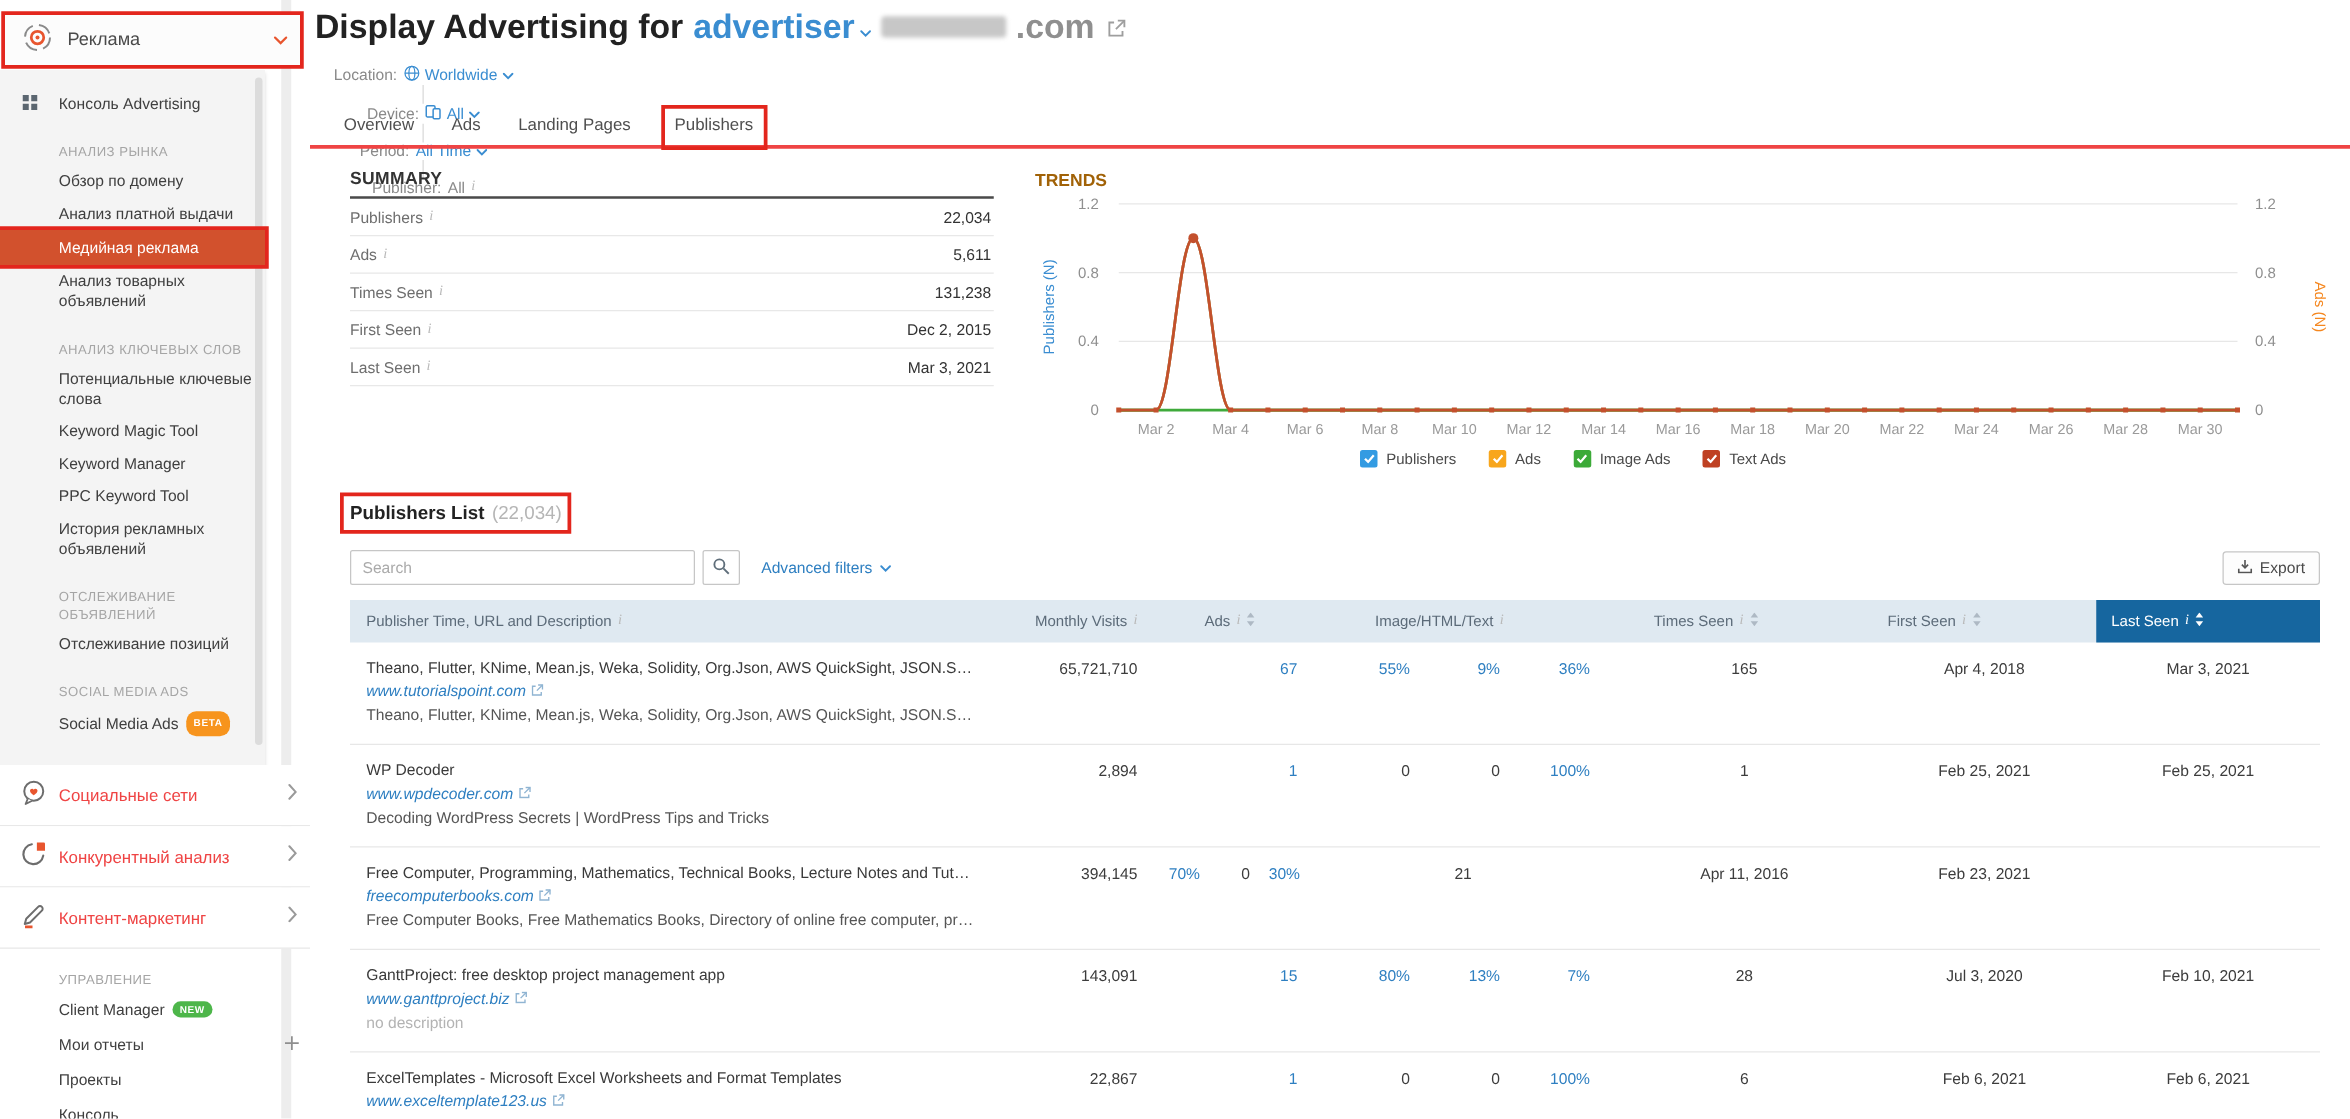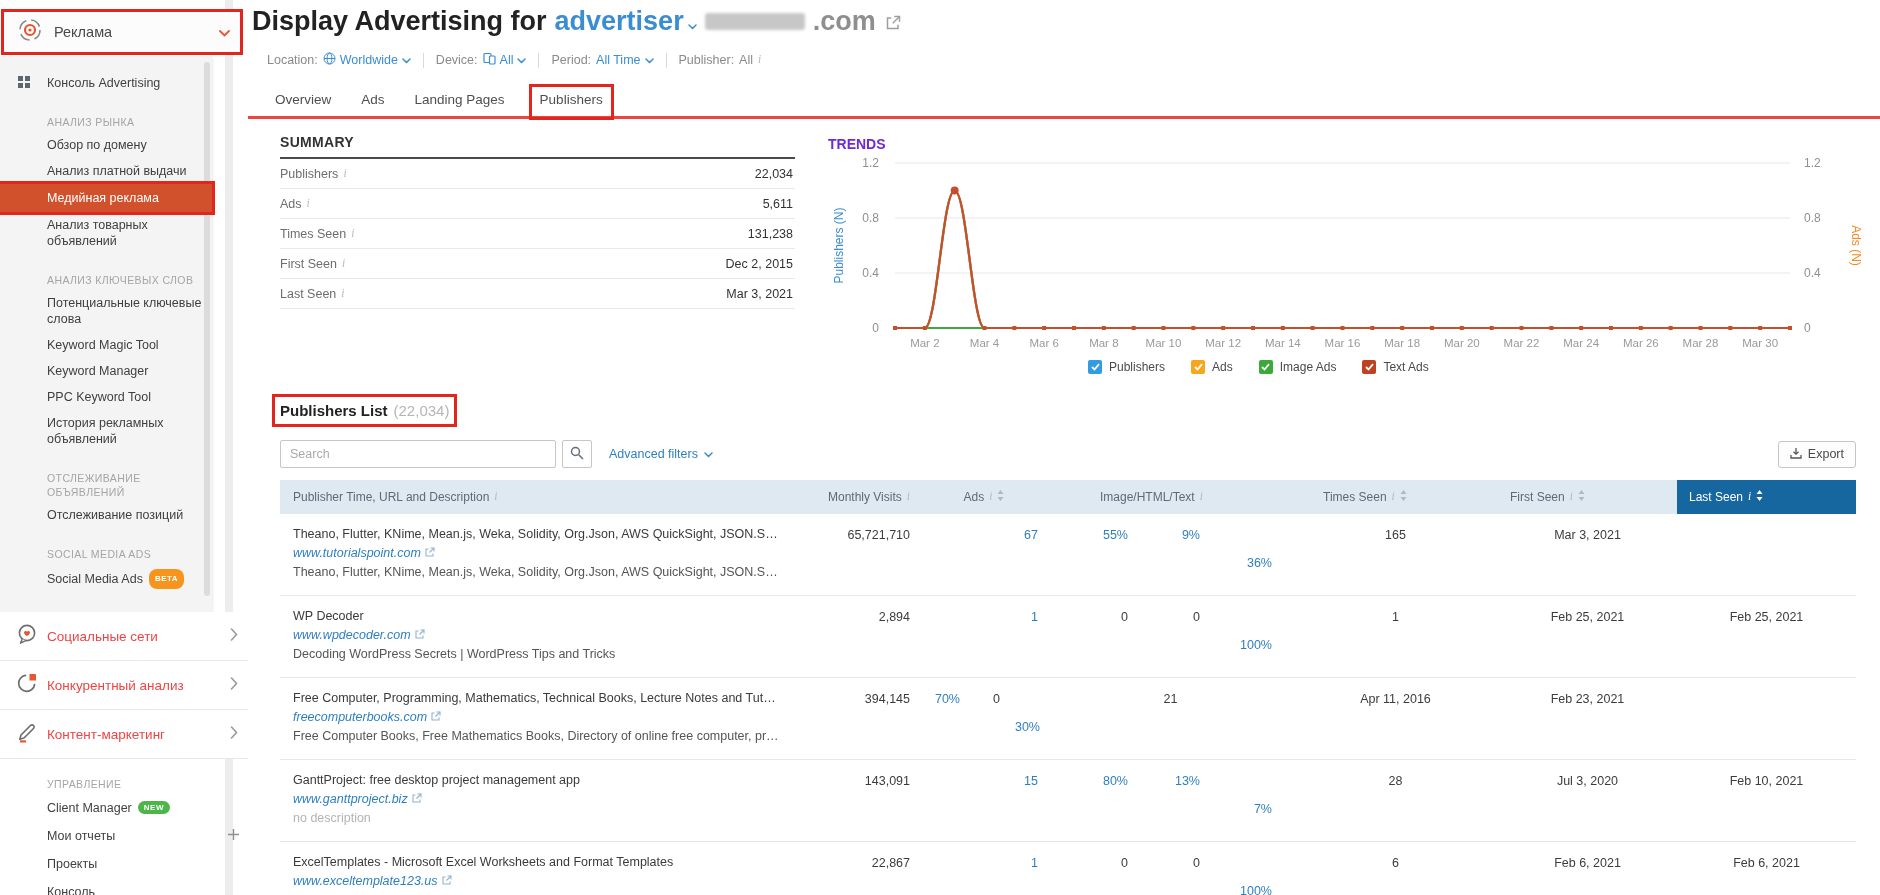--- a/index.html
+++ b/index.html
@@ -40,21 +40,21 @@
 
   
   #main { position:absolute; left:248px; top:0; width:1632px; height:895px; background:#fff; }
   h1.page-title { position:absolute; left:4px; top:6px; font-size:27px; font-weight:bold; color:#222;
                   display:flex; align-items:center; gap:8px; white-space:nowrap; }
   h1 .adv { color:#3a8dd1; cursor:pointer; display:flex; align-items:center; gap:4px; }
   .domain-blur { display:inline-block; width:100px; height:17px; background:#c7c7c7; border-radius:3px; filter:blur(1.5px); }
   .domain-suffix { color:#8f8f8f; }
   .h1-ext { color:#9e9e9e; margin-left:2px; }
 
-  .filters { position:absolute; left:19px; top:52px; display:flex; align-items:center; font-size:12.5px; }
+  .filters { position:absolute; left:19px; top:52px; display:flex; align-items:center; font-size:12.5px;flex-direction:column; }
   .fitem { display:flex; align-items:center; gap:5px; }
   .flabel { color:#8a8a8a; }
   .fvalue { color:#3a8dd1; cursor:pointer; display:flex; align-items:center; gap:4px; }
   .fvalue.plain { color:#8a8a8a; cursor:default; }
   .fsep { width:1px; height:15px; background:#d9d9d9; margin:0 12px; }
 
   .tabbar { position:absolute; left:0; right:0; top:88px; height:31px; border-bottom:3px solid #ef4444;
             padding-left:25px; display:flex; gap:26px; }
   .tab { font-size:13.5px; color:#4f4f4f; padding:4px 2px; cursor:pointer; }
   .tab.annotated { outline:3px solid #e3261d; outline-offset:1px; padding:4px 7px; }
@@ -63,21 +63,21 @@
   #summary { position:absolute; left:32px; top:134px; width:515px; }
   #summary .sec-title { font-size:14px; font-weight:bold; color:#333; letter-spacing:.3px;
                         padding-bottom:7px; border-bottom:2px solid #4a4a4a; }
   .sum-row { display:flex; justify-content:space-between; align-items:center; padding:8px 2px 7px 0;
              border-bottom:1px solid #e8e8e8; font-size:12.5px; }
   .sum-label { color:#6e6e6e; display:flex; gap:5px; align-items:center; }
   .sum-value { color:#333; }
 
   
   #trends { position:absolute; left:432px; top:134px; width:1200px; height:260px; }
-  #trends .sec-title { position:absolute; left:148px; top:2px; font-size:14px; font-weight:bold; color:#6d28d9; }
+  #trends .sec-title { position:absolute; left:148px; top:2px; font-size:14px; font-weight:bold; color:#a16207; }
   #trends svg.chart { position:absolute; left:0; top:0; }
   .legend { position:absolute; left:408px; top:226px; display:flex; gap:26px; align-items:center; }
   .leg-item { display:flex; align-items:center; gap:7px; font-size:12px; color:#4a4a4a; cursor:pointer; }
   .leg-box { width:14px; height:14px; border-radius:2px; display:flex; align-items:center; justify-content:center; }
 
   
   #plist { position:absolute; left:0; right:0; top:392px; }
   .plist-title { position:absolute; left:32px; top:10px; font-size:15px; font-weight:bold; color:#222;
                  outline:3px solid #e3261d; outline-offset:5px; }
   .plist-title .cnt { font-weight:normal; color:#b5b5b5; margin-left:6px; }
@@ -112,21 +112,21 @@
   .row-url { margin-top:5px; display:flex; align-items:center; gap:4px;font-style:italic; }
   .row-url a { color:#2e7fc1; text-decoration:none; font-size:12.5px; }
   .row-url .ext { color:#8fb4d2; }
   .row-desc { margin-top:5px; color:#555; white-space:nowrap; overflow:hidden; text-overflow:ellipsis; }
   .row-desc.nodesc { color:#b3b3b3; }
   .num { font-size:12.5px; color:#3c3c3c; }
   .c-mv  { text-align:right; padding:14px 10px 0 0; }
   .c-ads { text-align:right; padding:14px 10px 0 0; }
   .c-iht { display:flex; padding-top:14px; }
   .c-iht span { display:inline-block; text-align:right; padding-right:8px; }
-  .c-iht .s1 { width:88px; } .c-iht .s2 { width:72px; } .c-iht .s3 { width:72px;margin-top:28px; }
+  .c-iht .s1 { width:88px; } .c-iht .s2 { width:72px; } .c-iht .s3 { width:72px; }
   .c-ts, .c-fs, .c-ls { text-align:center; padding-top:14px; }
   .blue { color:#2e7fc1; cursor:pointer; }
 
   .info { font-family:"Liberation Serif", serif; font-style:italic; font-size:11.5px; color:#b9b9b9; line-height:1; }
   .sel-none { user-select:none; }
 </style>
 </head>
 <body>
 
 <div id="app">
@@ -525,20 +525,21 @@
                 <div class="row-desc">Theano, Flutter, KNime, Mean.js, Weka, Solidity, Org.Json, AWS QuickSight, JSON.Simpl...</div>
               </div>
               <div class="c-mv num">65,721,710</div>
               <div class="c-ads num blue">67</div>
               <div class="c-iht num">
                 <span class="s1 blue">55%</span>
                 <span class="s2 blue">9%</span>
                 <span class="s3 blue">36%</span>
               </div>
               <div class="c-ts num">165</div>
+              <div class="c-fs num">Apr 4, 2018</div>
               <div class="c-ls num">Mar 3, 2021</div>
             </div>
             <div class="trow">
               <div class="c-pub">
                 <div class="row-title">WP Decoder</div>
                 <div class="row-url">
                   <a href="#">www.wpdecoder.com</a>
                   <span class="ext"><svg width="10" height="10" viewBox="0 0 10 10" fill="none" stroke="currentColor" stroke-width="1.1">
                       <path d="M3.5 2H1v7h7V6.5"></path>
                       <path d="M5.5 1H9v3.5"></path>

